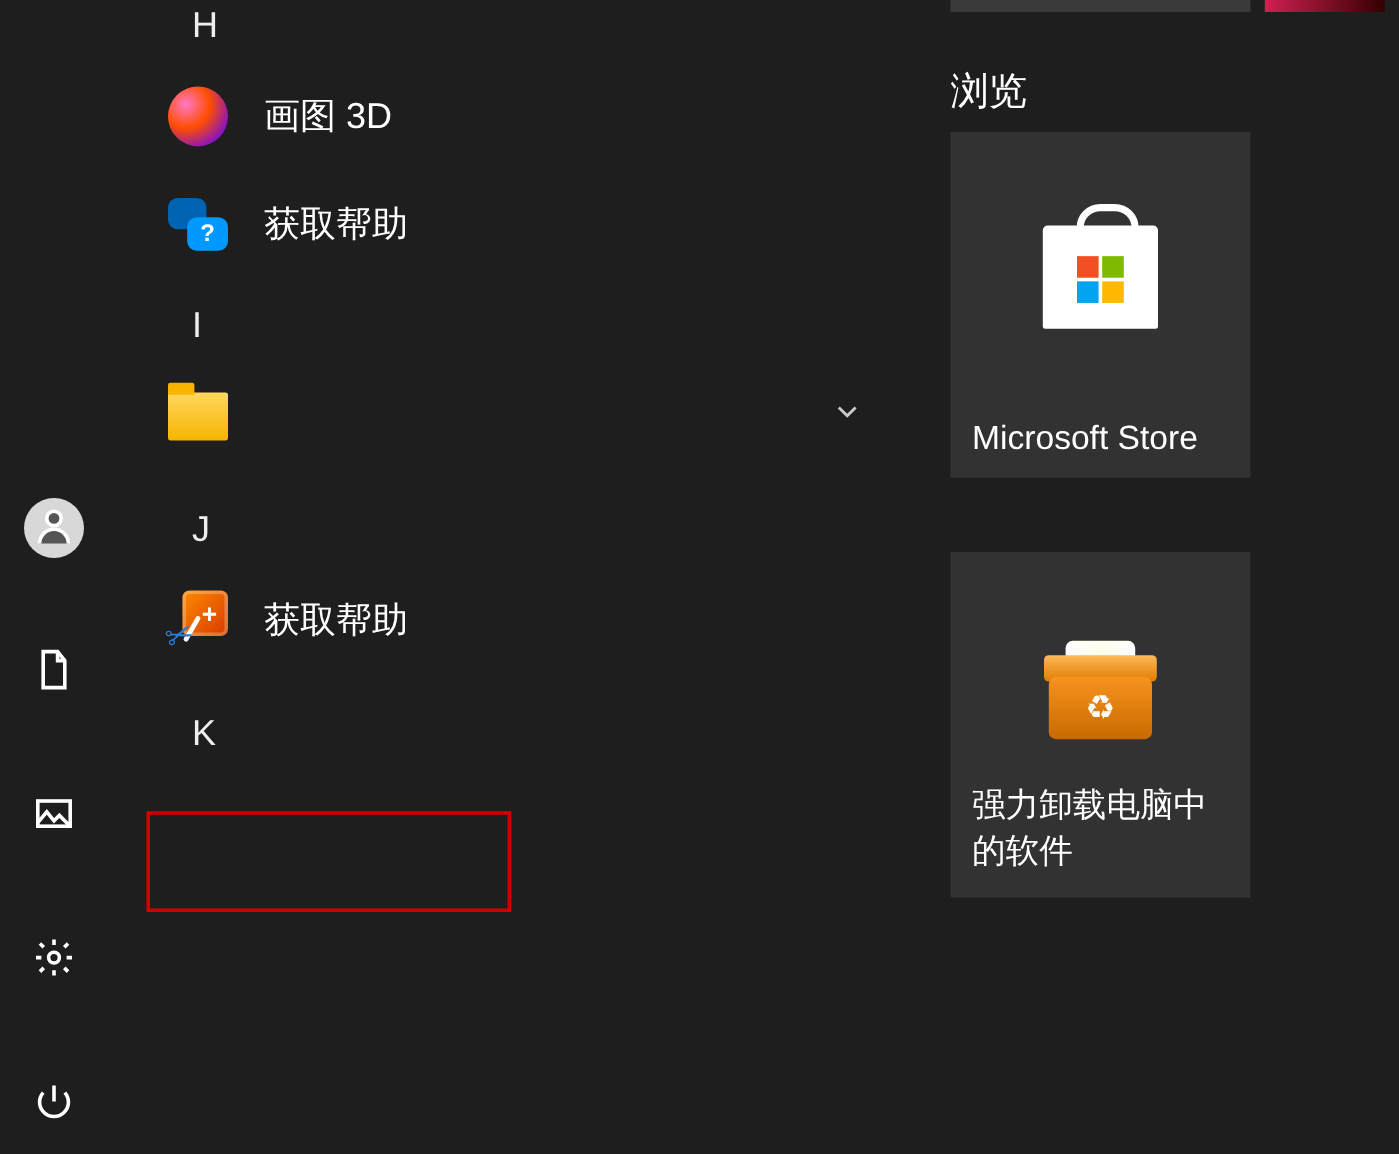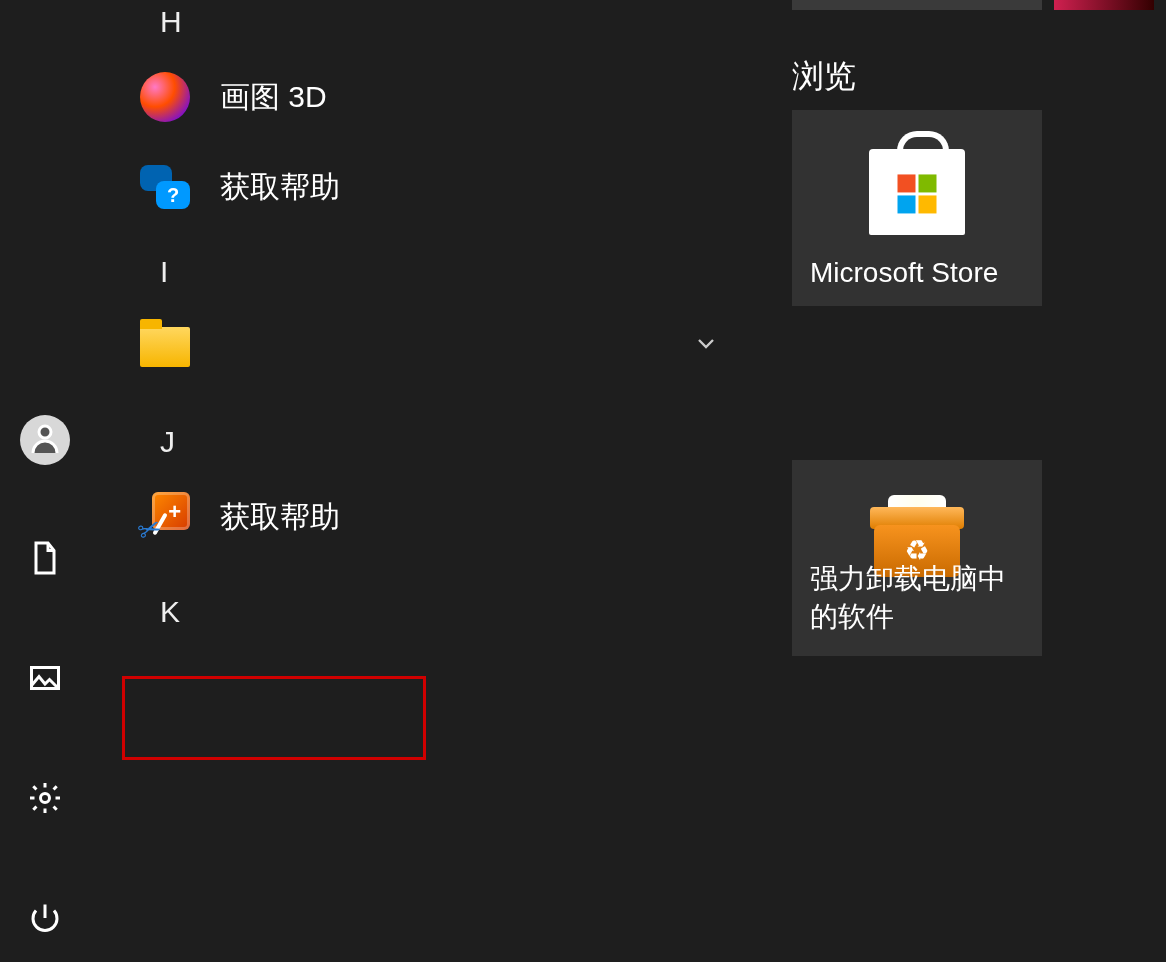--- a/index.html
+++ b/index.html
@@ -44,21 +44,21 @@
   .icon-snip .scissor{position:absolute;left:-2px;bottom:-4px;font-size:28px;color:#2a7bd3;transform:rotate(-20deg)}
   .icon-snip .pen{position:absolute;left:18px;bottom:6px;width:4px;height:24px;background:#fff;transform:rotate(30deg);border-radius:2px}
   
   .highlight-box{position:absolute;border:3px solid #d00000;pointer-events:none}
   
   .tiles{position:absolute;left:792px;top:0;width:374px}
   .tile-strip{position:absolute;left:0;top:0;height:10px;background:#3a3a3a}
   .tile-strip.a{width:250px}
   .tile-strip.b{left:262px;width:100px;background:linear-gradient(90deg,#d02050,#300)}
   .group-title{position:absolute;left:0;top:55px;font-size:32px;color:#fff}
-  .tile{position:absolute;width:250px;height:196px;background:#323232}
+  .tile{position:absolute;width:250px;height:288px;background:#323232}
   .tile.store{left:0;top:110px}
   .tile.uninstall{left:0;top:460px}
   .tile .tile-icon{position:absolute;left:50%;top:42%;transform:translate(-50%,-50%)}
   .tile .tile-label{position:absolute;left:18px;right:18px;bottom:14px;font-size:28px;line-height:1.35}
   .tile.uninstall .tile-label{bottom:20px}
   
   .store-bag{width:96px;height:86px;background:#fff;border-radius:4px 4px 2px 2px;position:relative}
   .store-bag:before{content:"";position:absolute;top:-18px;left:28px;width:40px;height:28px;border:6px solid #fff;border-bottom:none;border-radius:20px 20px 0 0}
   .store-bag .ms{position:absolute;left:50%;top:50%;transform:translate(-50%,-45%);display:grid;grid-template-columns:18px 18px;grid-template-rows:18px 18px;gap:3px}
   .store-bag .ms span:nth-child(1){background:#f25022}

